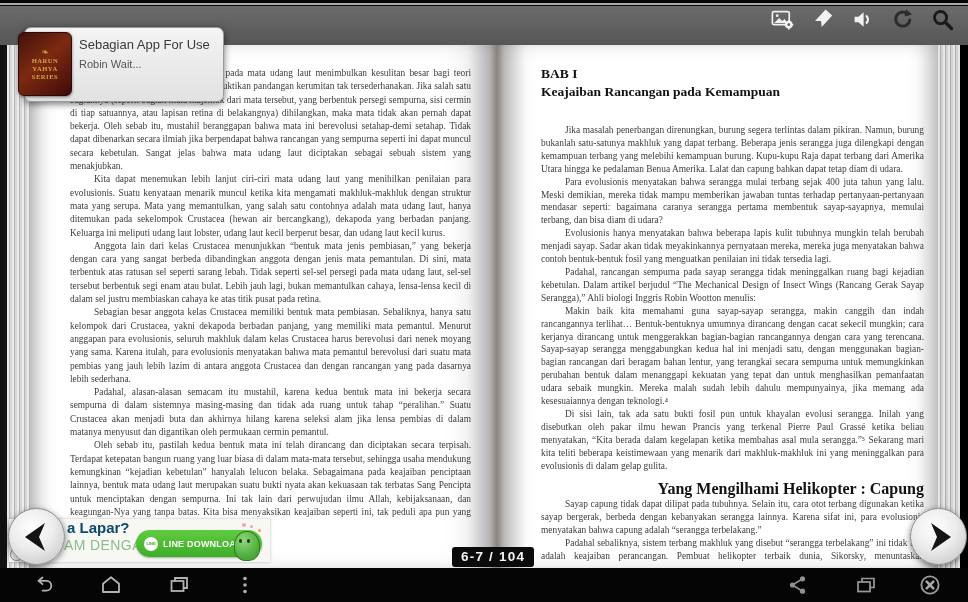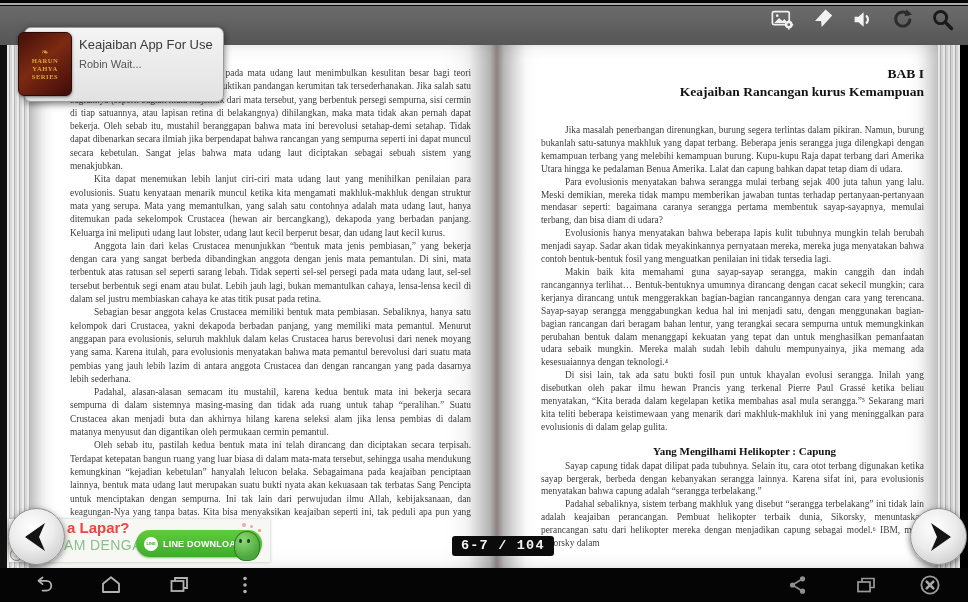--- a/index.html
+++ b/index.html
@@ -27,50 +27,50 @@
     background:repeating-linear-gradient(90deg,#e6e6e6 0 2px,#aeaeae 2px 3px,#d2d2d2 3px 5px);}
   .edge-right-black{position:absolute;left:960px;top:0;bottom:0;width:8px;background:#000;}
   .spine{position:absolute;left:468px;top:-39px;bottom:0;width:58px;pointer-events:none;z-index:2;
     background:linear-gradient(90deg,rgba(0,0,0,0) 0%,rgba(0,0,0,.14) 38%,rgba(55,38,28,.42) 50%,rgba(0,0,0,.14) 62%,rgba(0,0,0,0) 100%);}
 
   
   .page-text{position:absolute;overflow:hidden;font-family:"Liberation Serif",serif;
      color:#3d3d3d;text-align:justify;}
   .left-text{top:22px;left:40px;right:26px;bottom:6px;font-size:9.4px;line-height:13.3px;}
   .right-text{top:20px;left:44px;right:14px;bottom:4px;font-size:9.4px;line-height:12.9px;}
-  .book-title{text-align:right;font-weight:bold;color:#121212;font-size:13.5px;
+  .book-title{text-align:left;font-weight:bold;color:#121212;font-size:13.5px;
      line-height:17.5px;margin-bottom:24px;font-family:"Liberation Serif",serif;}
   .block-para{margin:0;text-indent:24px;}
   .block-quote{margin:0;text-indent:24px;}
-  .block-heading{margin:11px 0 2px;text-indent:24px;font-weight:bold;font-size:11px;
-     color:#121212;text-align:center;}
+  .block-heading{margin:11px 0 2px;text-indent:24px;font-weight:bold;font-size:16px;
+     color:#121212;text-align:right;}
 
   
   .toast{position:absolute;left:24px;top:27px;width:198px;height:73px;z-index:30;
      background:linear-gradient(#f4f4f4,#e2e2e2);border:1px solid #9a9a9a;border-radius:7px;
      box-shadow:0 2px 7px rgba(0,0,0,.55);}
   .cover{position:absolute;left:-7px;top:4px;width:52px;height:62px;border-radius:6px;
      background:linear-gradient(140deg,#42100a 0%,#7c2a12 45%,#57160c 80%,#3a0d08 100%);
      border:1px solid #2c0a06;box-shadow:0 1px 3px rgba(0,0,0,.5);
      display:flex;flex-direction:column;align-items:center;justify-content:center;gap:1px;}
   .cover-swirl{color:#d9a43e;font-size:9px;line-height:8px;}
   .cover-line{color:#d9a43e;font-size:6.6px;font-weight:bold;letter-spacing:.5px;
      font-family:"Liberation Serif",serif;}
   .toast-title{position:absolute;left:54px;top:9px;font-size:13px;color:#3a3a3a;}
   .toast-sub{position:absolute;left:54px;top:30px;font-size:11px;color:#565656;}
 
   
-  .page-indicator{position:absolute;left:452px;top:536px;z-index:9;background:#0b0b0b;
+  .page-indicator{position:absolute;left:452px;top:547px;z-index:9;background:#0b0b0b;
      color:#f4f4f4;font-size:13.5px;font-weight:bold;letter-spacing:1.2px;
-     padding:2px 9px 3px;border-radius:3px;font-family:Liberation Mono, monospace;}
+     padding:2px 9px 3px;border-radius:3px;font-family:Liberation Sans, sans-serif;}
 
   
   .ad{position:absolute;left:9px;bottom:40px;width:261px;height:43px;background:#f7f7f3;
      z-index:8;overflow:visible;box-shadow:0 0 3px rgba(0,0,0,.25);}
-  .ad-line1{position:absolute;left:58px;top:0px;font-size:15px;font-weight:bold;color:#ef4444;}
+  .ad-line1{position:absolute;left:58px;top:0px;font-size:15px;font-weight:bold;color:#0c4a6e;}
   .ad-line2{position:absolute;left:55px;top:18px;font-size:14px;color:#8cbd8c;letter-spacing:.4px;}
   .line-btn{position:absolute;left:127px;top:11px;width:126px;height:27px;border-radius:14px;
      background:linear-gradient(#5fcb3f,#3dad29);box-shadow:0 1px 2px rgba(0,0,0,.3);
      display:flex;align-items:center;padding-left:8px;box-sizing:border-box;cursor:pointer;}
   .line-logo{width:14px;height:14px;border-radius:50%;background:#fff;flex:none;
      display:flex;align-items:center;justify-content:center;font-size:4px;font-weight:bold;color:#3dad29;}
   .line-btn-label{color:#fff;font-size:9px;font-weight:bold;margin-left:5px;letter-spacing:.2px;white-space:nowrap;}
   .mascot{position:absolute;left:219px;top:4px;width:36px;height:38px;z-index:9;}
   .mascot .body{position:absolute;left:6px;top:8px;width:24px;height:28px;border-radius:48% 48% 42% 42%;
      background:radial-gradient(circle at 35% 30%,#8fd878,#4aa93a 70%);border:1px solid #2f7d24;}
@@ -150,26 +150,27 @@
         <p class="block-para">Sebagian besar anggota kelas Crustacea memiliki bentuk mata pembiasan. Sebaliknya, hanya satu kelompok dari Crustacea, yakni dekapoda berbadan panjang, yang memiliki mata pemantul. Menurut anggapan para evolusionis, seluruh makhluk dalam kelas Crustacea harus berevolusi dari nenek moyang yang sama. Karena itulah, para evolusionis menyatakan bahwa mata pemantul berevolusi dari suatu mata pembias yang jauh lebih lazim di antara anggota Crustacea dan dengan rancangan yang pada dasarnya lebih sederhana.</p>
         <p class="block-para">Padahal, alasan-alasan semacam itu mustahil, karena kedua bentuk mata ini bekerja secara sempurna di dalam sistemnya masing-masing dan tidak ada ruang untuk tahap “peralihan.” Suatu Crustacea akan menjadi buta dan akhirnya hilang karena seleksi alam jika lensa pembias di dalam matanya menyusut dan digantikan oleh permukaan cermin pemantul.</p>
         <p class="block-para">Oleh sebab itu, pastilah kedua bentuk mata ini telah dirancang dan diciptakan secara terpisah. Terdapat ketepatan bangun ruang yang luar biasa di dalam mata-mata tersebut, sehingga usaha mendukung kemungkinan “kejadian kebetulan” hanyalah lelucon belaka. Sebagaimana pada keajaiban penciptaan lainnya, bentuk mata udang laut merupakan suatu bukti nyata akan kekuasaan tak terbatas Sang Pencipta untuk menciptakan dengan sempurna. Ini tak lain dari perwujudan ilmu Allah, kebijaksanaan, dan keagungan-Nya yang tanpa batas. Kita bisa menyaksikan keajaiban seperti ini, tak peduli apa pun yang kita teliti di dunia penciptaan.</p>
       </div>
   </div>
 
   <div class="page page-right">
     <div class="page-text right-text">
       <div class="book-title">
         <div>BAB I</div>
-        <div>Keajaiban Rancangan kurus Kemampuan</div>
+        <div>Keajaiban Rancangan pada Kemampuan</div>
       </div>
       <div>
           <p class="block-para">Jika masalah penerbangan direnungkan, burung segera terlintas dalam pikiran. Namun, burung bukanlah satu-satunya makhluk yang dapat terbang. Beberapa jenis serangga juga dilengkapi dengan kemampuan terbang yang melebihi kemampuan burung. Kupu-kupu Raja dapat terbang dari Amerika Utara hingga ke pedalaman Benua Amerika. Lalat dan capung bahkan dapat tetap diam di udara.</p>
           <p class="block-para">Para evolusionis menyatakan bahwa serangga mulai terbang sejak 400 juta tahun yang lalu. Meski demikian, mereka tidak mampu memberikan jawaban tuntas terhadap pertanyaan-pertanyaan mendasar seperti: bagaimana caranya serangga pertama membentuk sayap-sayapnya, memulai terbang, dan bisa diam di udara?</p>
           <p class="block-para">Evolusionis hanya menyatakan bahwa beberapa lapis kulit tubuhnya mungkin telah berubah menjadi sayap. Sadar akan tidak meyakinkannya pernyataan mereka, mereka juga menyatakan bahwa contoh bentuk-bentuk fosil yang menguatkan penilaian ini tidak tersedia lagi.</p>
+          <p class="block-para">Padahal, rancangan sempurna pada sayap serangga tidak meninggalkan ruang bagi kejadian kebetulan. Dalam artikel berjudul “The Mechanical Design of Insect Wings (Rancang Gerak Sayap Serangga),” Ahli biologi Inggris Robin Wootton menulis:</p>
           <p class="block-quote">Makin baik kita memahami guna sayap-sayap serangga, makin canggih dan indah rancangannya terlihat… Bentuk-bentuknya umumnya dirancang dengan cacat sekecil mungkin; cara kerjanya dirancang untuk menggerakkan bagian-bagian rancangannya dengan cara yang terencana. Sayap-sayap serangga menggabungkan kedua hal ini menjadi satu, dengan menggunakan bagian-bagian rancangan dari beragam bahan lentur, yang terangkai secara sempurna untuk memungkinkan perubahan bentuk dalam menanggapi kekuatan yang tepat dan untuk menghasilkan pemanfaatan udara sebaik mungkin. Mereka malah sudah lebih dahulu mempunyainya, jika memang ada kesesuaiannya dengan teknologi.⁴</p>
           <p class="block-para">Di sisi lain, tak ada satu bukti fosil pun untuk khayalan evolusi serangga. Inilah yang disebutkan oleh pakar ilmu hewan Prancis yang terkenal Pierre Paul Grassé ketika beliau menyatakan, “Kita berada dalam kegelapan ketika membahas asal mula serangga.”⁵ Sekarang mari kita teliti beberapa keistimewaan yang menarik dari makhluk-makhluk ini yang meninggalkan para evolusionis di dalam gelap gulita.</p>
           <p class="block-heading">Yang Mengilhami Helikopter : Capung</p>
           <p class="block-para">Sayap capung tidak dapat dilipat pada tubuhnya. Selain itu, cara otot terbang digunakan ketika sayap bergerak, berbeda dengan kebanyakan serangga lainnya. Karena sifat ini, para evolusionis menyatakan bahwa capung adalah “serangga terbelakang.”</p>
           <p class="block-para">Padahal sebaliknya, sistem terbang makhluk yang disebut “serangga terbelakang” ini tidak lain adalah keajaiban perancangan. Pembuat helikopter terbaik dunia, Sikorsky, menuntaskan perancangan satu dari helikopter mereka dengan menjadikan capung sebagai model.⁶ IBM, mitra Sikorsky dalam</p>
         </div>
     </div>
   </div>
 
   <div class="stack-right"></div>
@@ -177,21 +178,21 @@
   <div class="spine"></div>
 </div>
 
 <div class="toast">
   <div class="cover">
     <div class="cover-swirl">❧</div>
     <div class="cover-line">HARUN</div>
     <div class="cover-line">YAHYA</div>
     <div class="cover-line">SERIES</div>
   </div>
-  <div class="toast-title">Keajaiban App For Use</div>
+  <div class="toast-title">Sebagian App For Use</div>
   <div class="toast-sub">Robin Wait...</div>
 </div>
 
 <div class="page-indicator">6-7 / 104</div>
 
 <div class="ad">
   <div class="ad-line1">a Lapar?</div>
   <div class="ad-line2">AM DENGAN</div>
   <div class="line-btn">
     <div class="line-logo">LINE</div>

